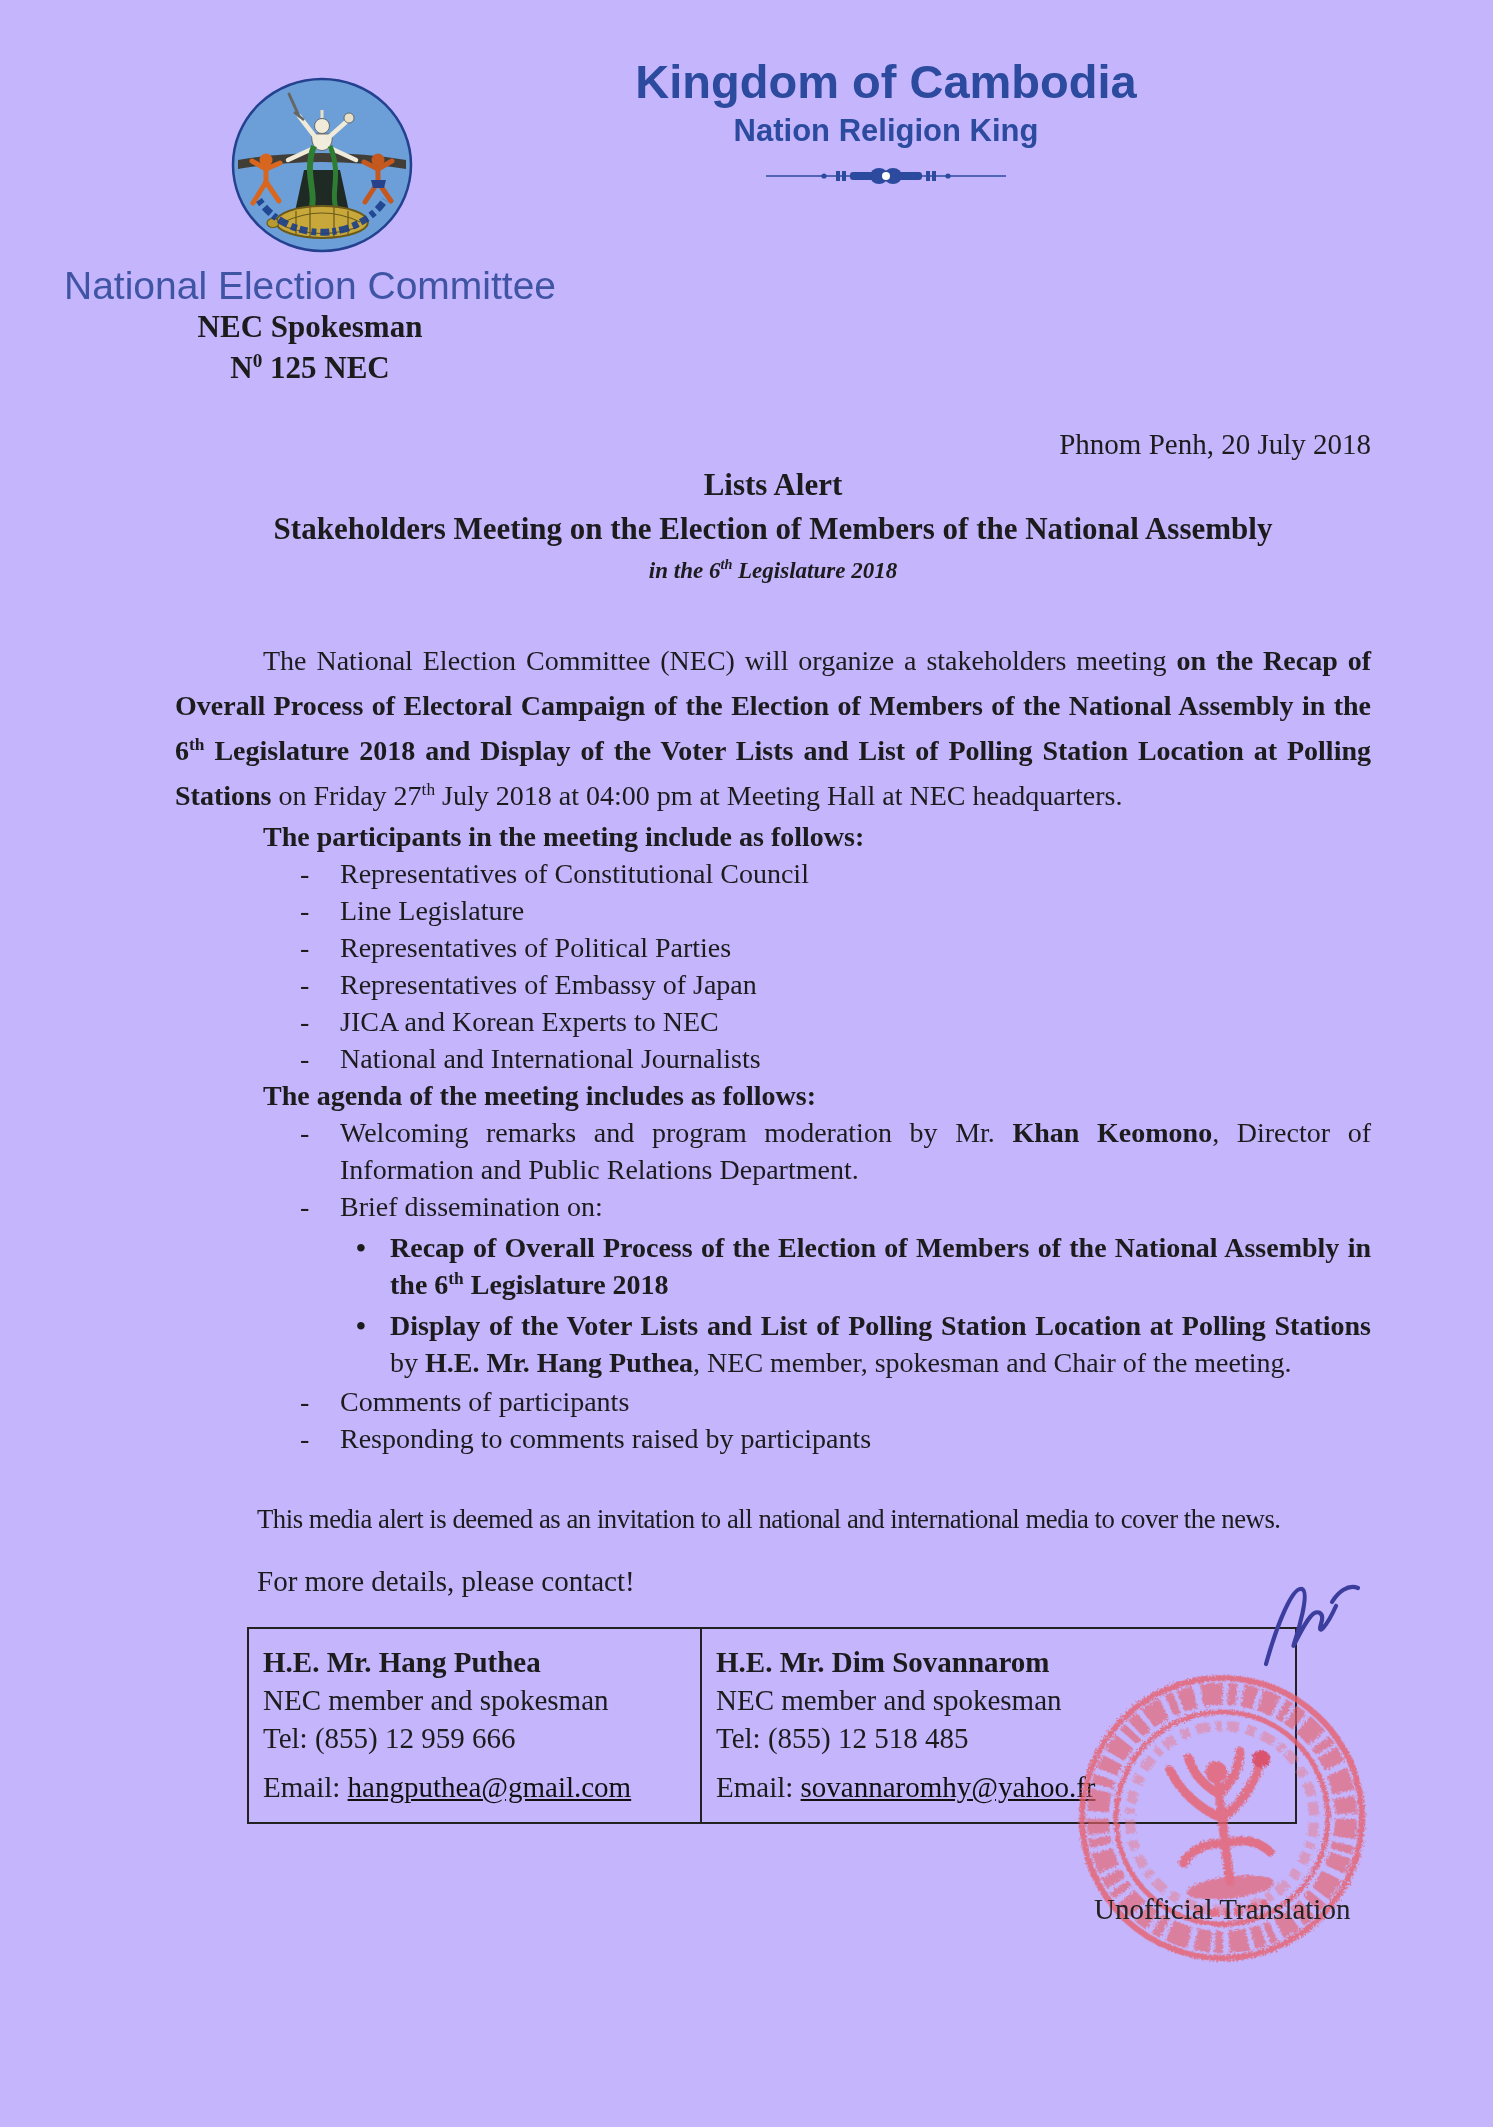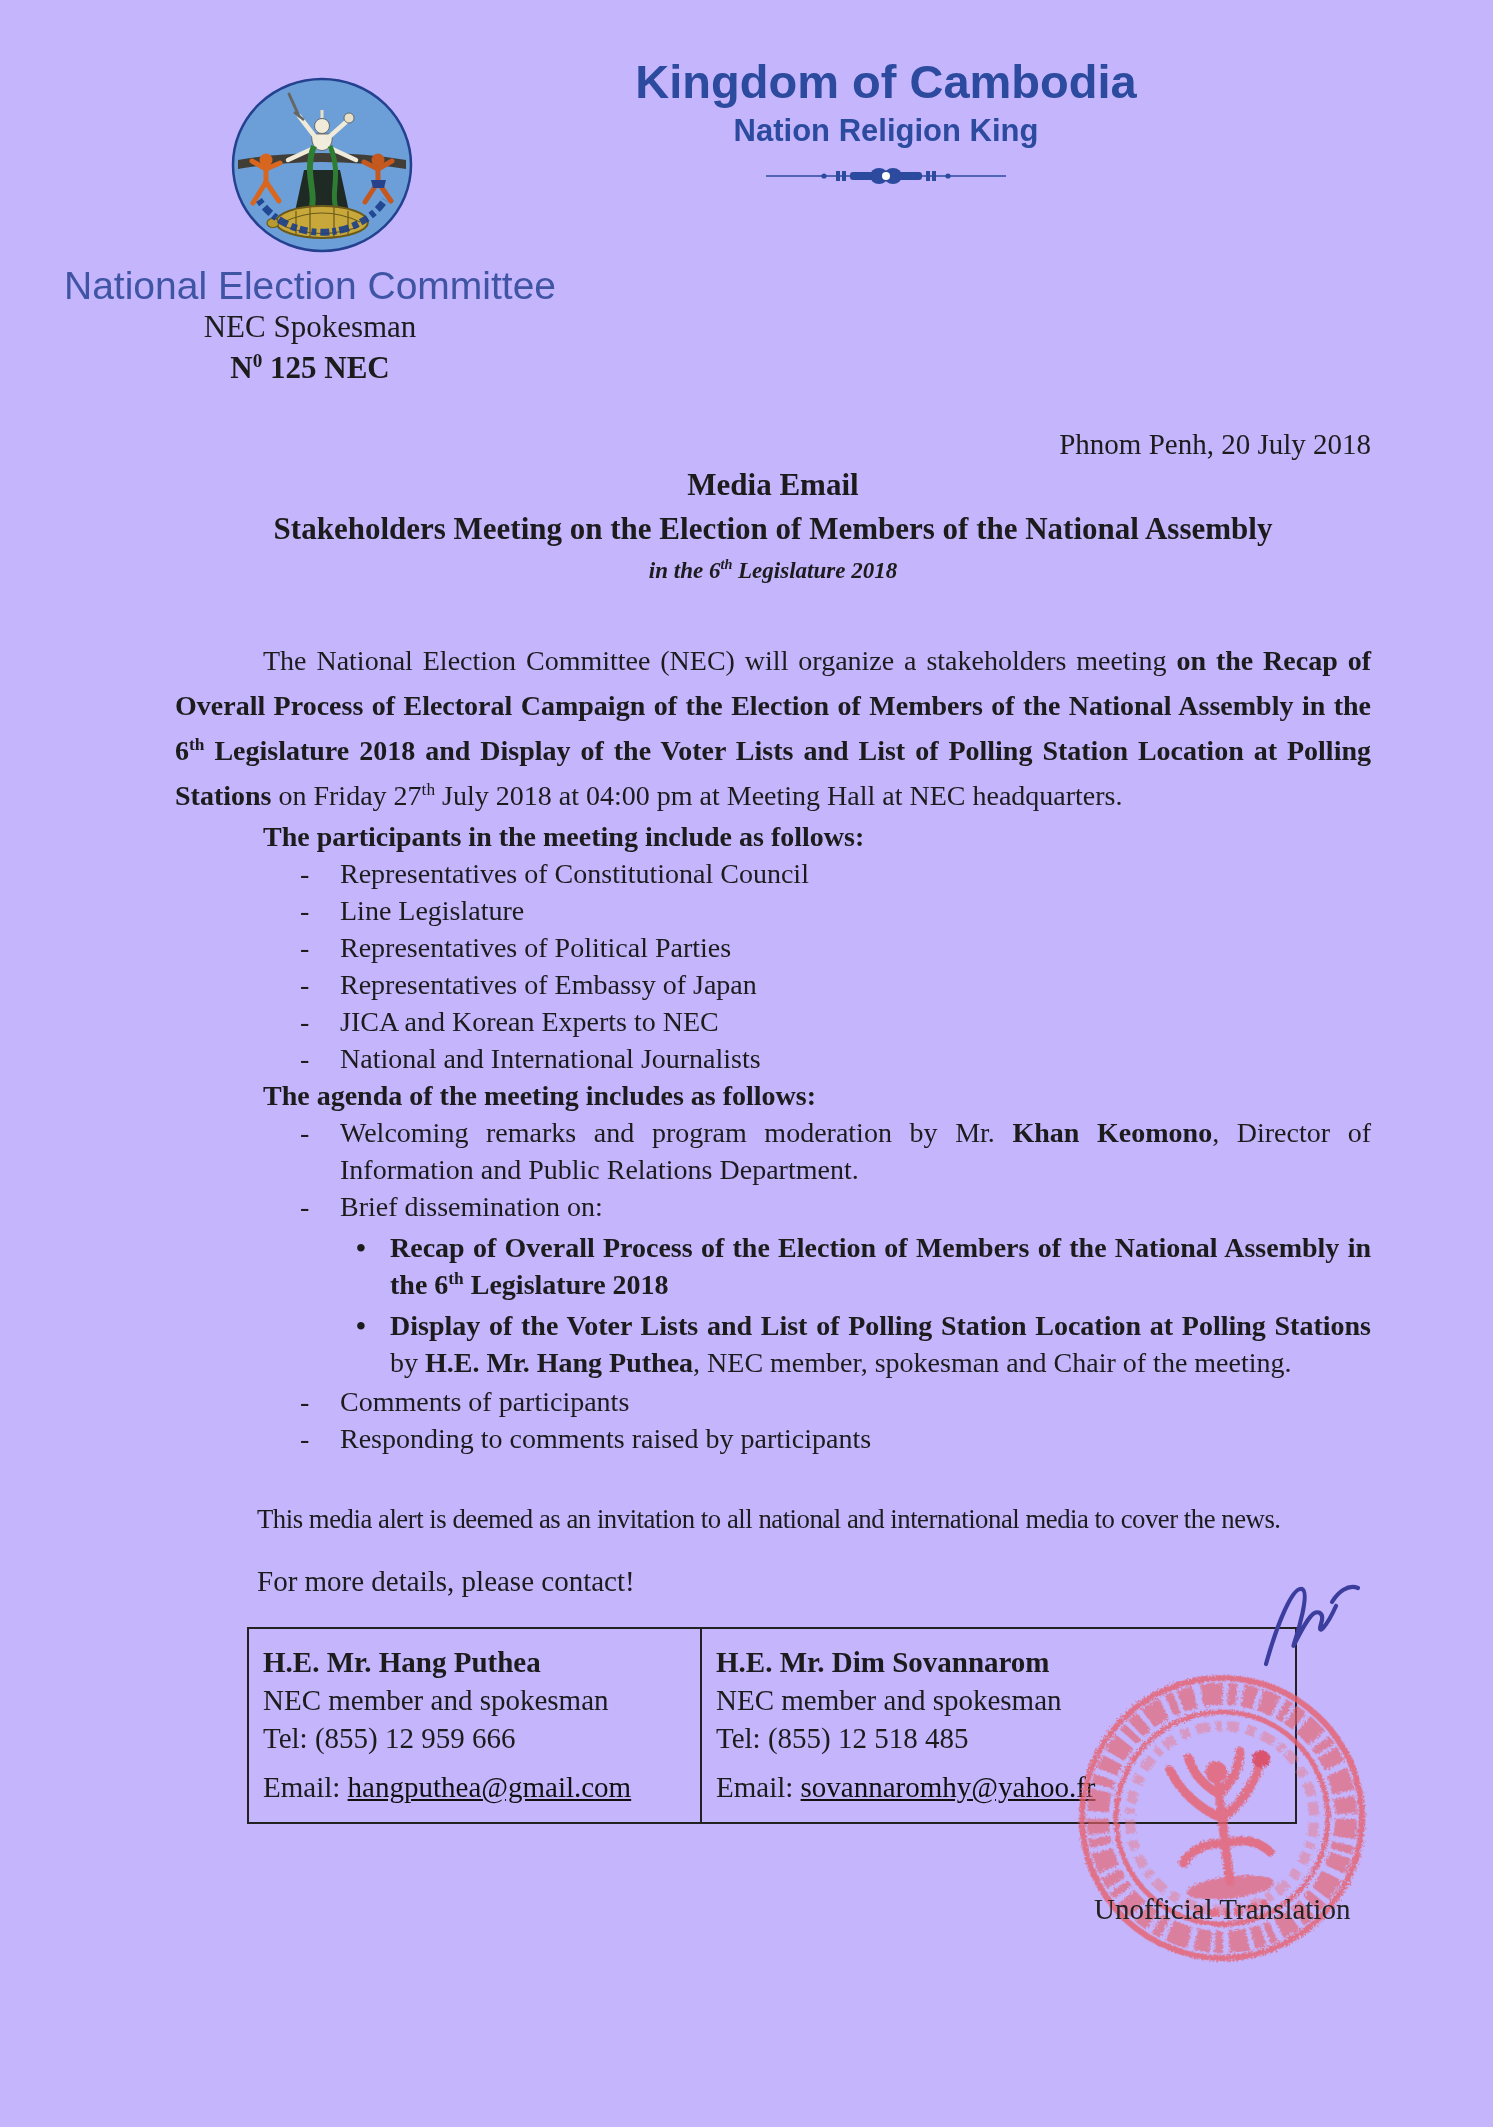--- a/index.html
+++ b/index.html
@@ -13,21 +13,21 @@
 
   
   .logo{position:absolute;left:226px;top:74px;width:192px;height:184px;}
   .hdr-center{position:absolute;left:586px;top:56px;width:600px;text-align:center;
     font-family:"Liberation Sans",sans-serif;color:#2c4a9e;}
   .kingdom{font-size:47px;font-weight:bold;line-height:52px;}
   .motto{font-size:31px;font-weight:bold;line-height:36px;margin-top:5px;}
   .divider{margin-top:16px;}
   .committee-block{position:absolute;left:60px;top:264px;width:500px;text-align:center;}
   .committee{font-family:"Liberation Sans",sans-serif;color:#4054a4;font-size:39px;line-height:44px;}
-  .dept{font-size:31px;font-weight:normal;line-height:36px;margin-top:1px;}
+  .dept{font-size:31px;font-weight:bold;line-height:36px;margin-top:1px;}
   .refno{font-size:31px;font-weight:bold;line-height:36px;margin-top:5px;}
 
   
   .dateline{position:absolute;top:428px;right:122px;font-size:29px;}
   .title-block{position:absolute;left:175px;top:466px;width:1196px;text-align:center;font-weight:bold;}
   .title-kind{font-size:31px;line-height:38px;}
   .title-l1{font-size:31px;line-height:38px;margin-top:6px;}
   .title-l2{font-size:23px;line-height:38px;margin-top:4px;font-style:italic;}
 
   
@@ -139,21 +139,21 @@
   </div>
 
   <div class="committee-block">
     <div class="committee">National Election Committee</div>
     <div class="dept">NEC Spokesman</div>
     <div class="refno"><span>N</span><sup>0</sup><span> 125 NEC</span></div>
   </div>
 
   <div class="dateline">Phnom Penh, 20 July 2018</div>
   <div class="title-block">
-    <div class="title-kind">Media Email</div>
+    <div class="title-kind">Lists Alert</div>
     <div class="title-l1">Stakeholders Meeting on the Election of Members of the National Assembly</div>
     <div class="title-l2"><span>in the 6</span><sup>th</sup><span> Legislature 2018</span></div>
   </div>
 
   <div class="content">
     <p class="intro"><span>The National Election Committee (NEC) will organize a stakeholders meeting </span><b><span>on the Recap of Overall Process of Electoral Campaign of the Election of Members of the National Assembly in the 6</span><sup>th</sup><span> Legislature 2018 and Display of the Voter Lists and List of Polling Station Location at Polling Stations</span></b><span> on Friday 27</span><sup>th</sup><span> July 2018 at 04:00 pm at Meeting Hall at NEC headquarters.</span></p>
 
     <div class="section-h">The participants in the meeting include as follows:</div>
     <div class="dash-item">Representatives of Constitutional Council</div>
     <div class="dash-item">Line Legislature</div>

